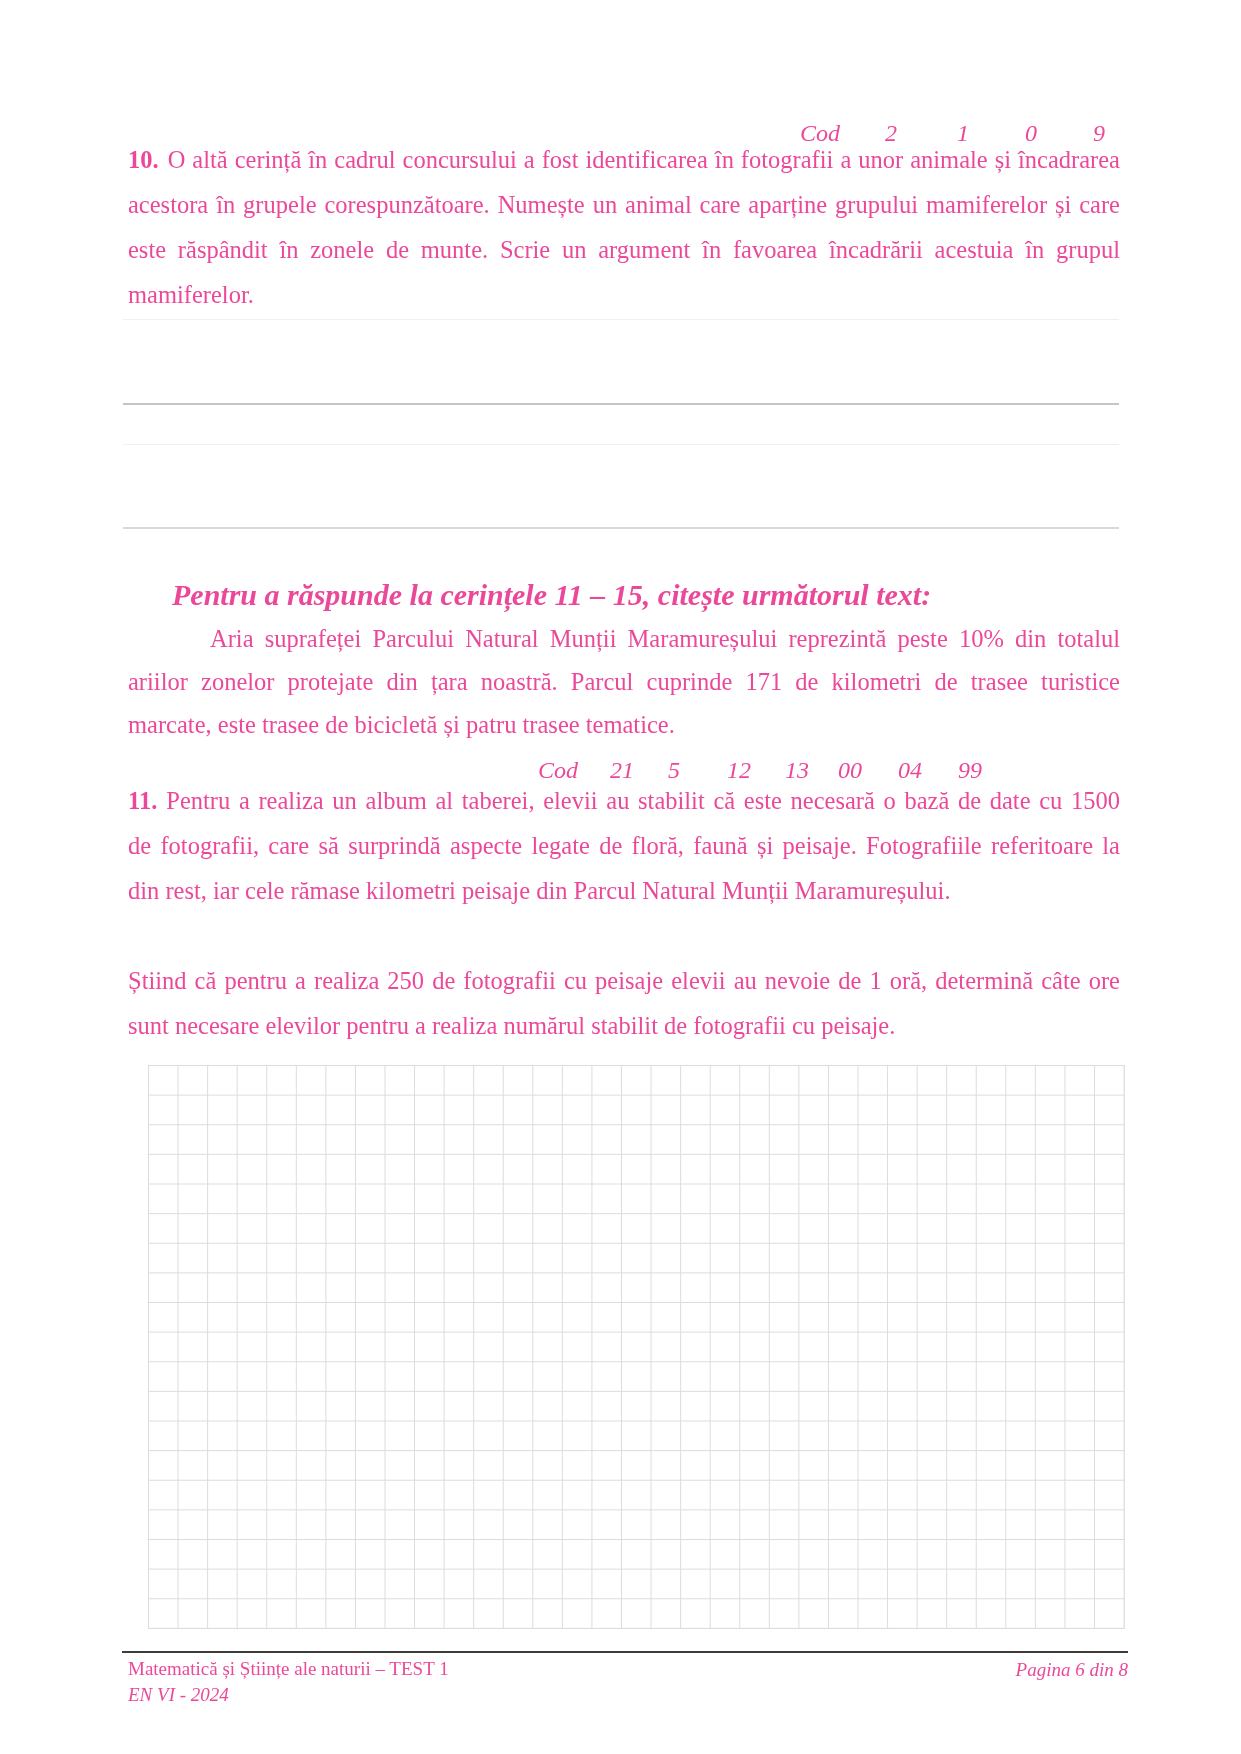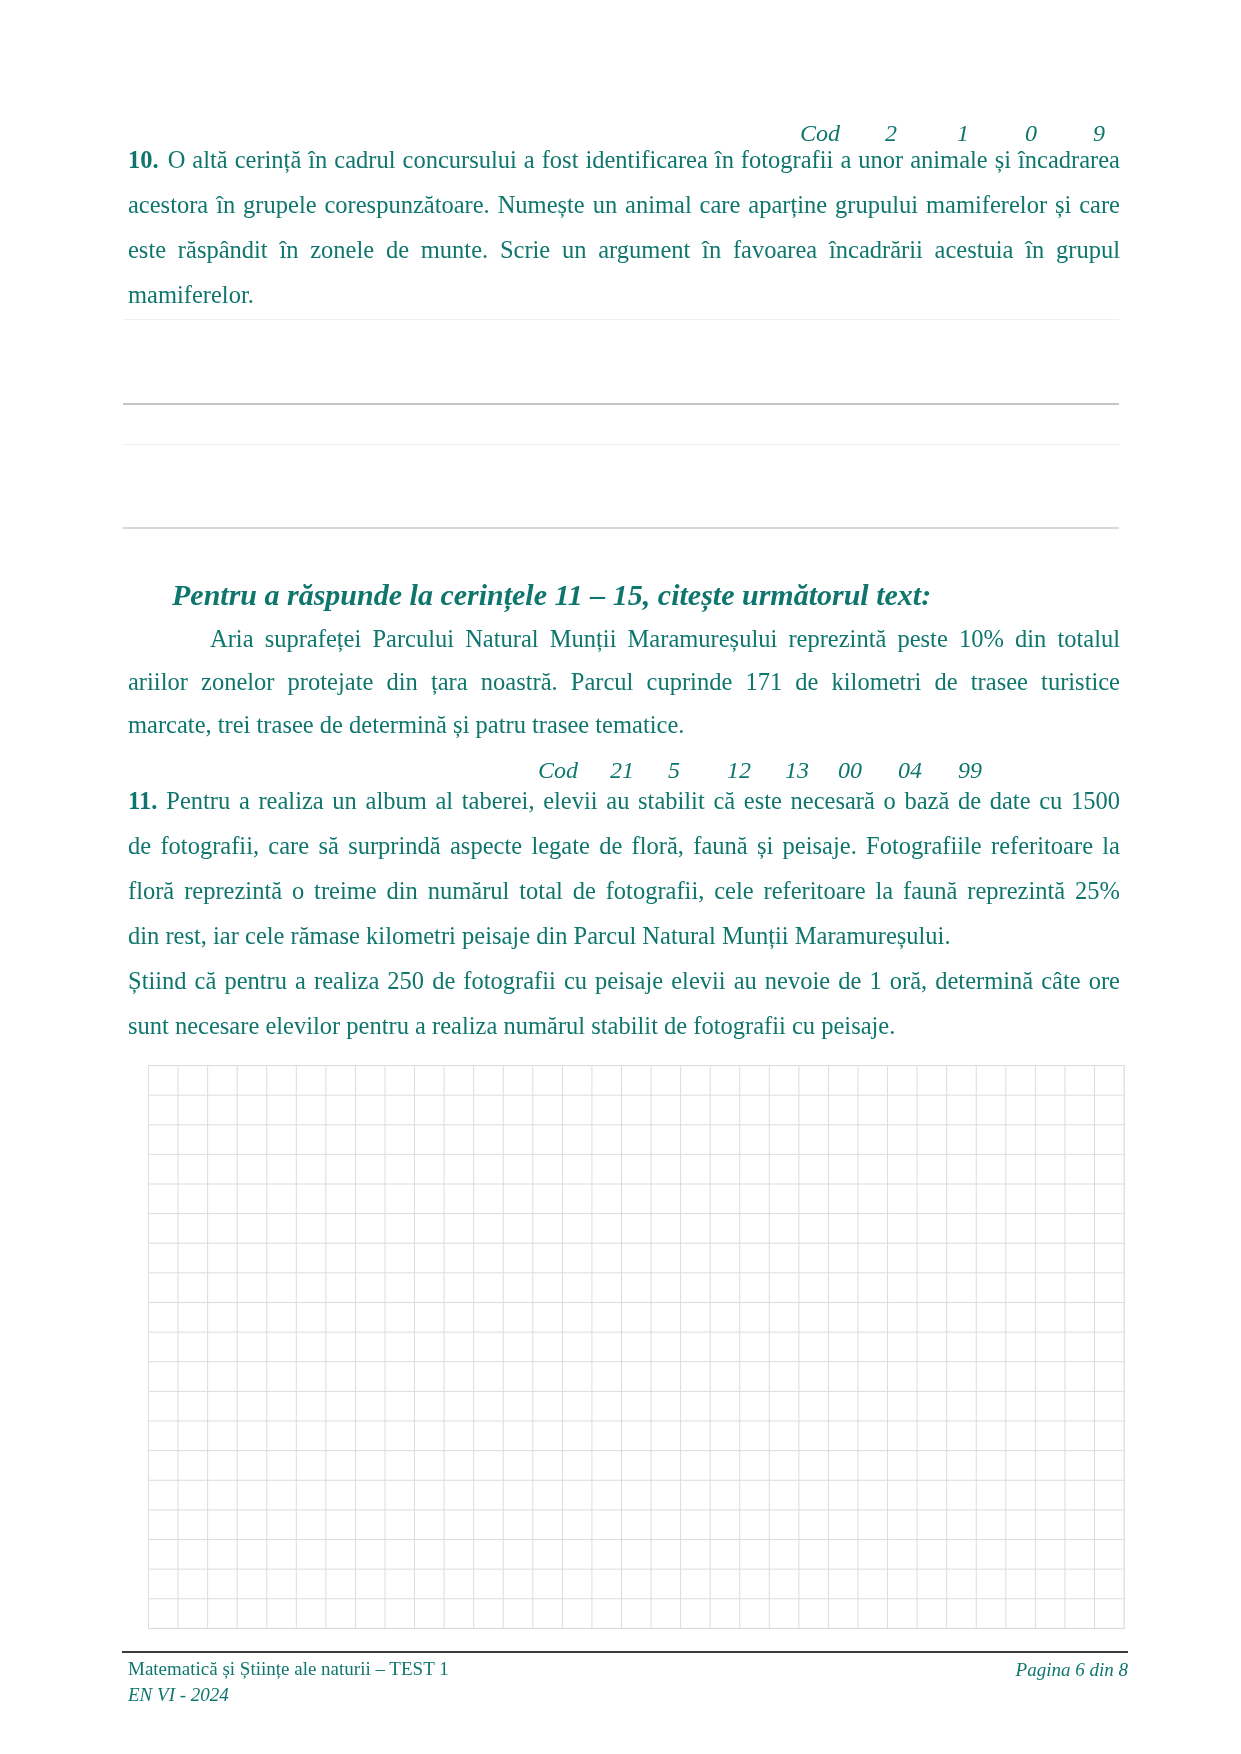--- a/index.html
+++ b/index.html
@@ -2,21 +2,21 @@
 <html><head>
 <meta charset="utf-8">
 <style>
   html,body{margin:0;padding:0;background:#ffffff;}
   .page{
     position:relative;
     width:1241px;
     height:1754px;
     background:#ffffff;
     font-family:"Liberation Serif","DejaVu Serif",serif;
-    color:#0f766e;
+    color:#ec4899;
     overflow:hidden;
   }
   
   .cod-row span{
     position:absolute;
     font-style:italic;
     font-size:24px;
     line-height:28px;
     white-space:nowrap;
   }
@@ -110,38 +110,37 @@
   <div class="rule r1"></div>
   <div class="rule r2"></div>
   <div class="rule r3"></div>
   <div class="rule r4"></div>
 
   <div class="section-heading">Pentru a răspunde la cerințele 11 – 15, citește următorul text:</div>
 
   <div class="para intro" style="top:617px;">
     <div class="jl indent">Aria suprafeței Parcului Natural Munții Maramureșului reprezintă peste 10% din totalul</div>
     <div class="jl">ariilor zonelor protejate din țara noastră. Parcul cuprinde 171 de kilometri de trasee turistice</div>
-    <div class="jl last">marcate, trei trasee de determină și patru trasee tematice.</div>
+    <div class="jl last">marcate, este trasee de bicicletă și patru trasee tematice.</div>
   </div>
 
   <div class="cod-row">
     <span style="left:538px;top:756px;">Cod</span>
     <span style="left:610px;top:756px;">21</span>
     <span style="left:668px;top:756px;">5</span>
     <span style="left:727px;top:756px;">12</span>
     <span style="left:785px;top:756px;">13</span>
     <span style="left:838px;top:756px;">00</span>
     <span style="left:898px;top:756px;">04</span>
     <span style="left:958px;top:756px;">99</span>
   </div>
 
   <div class="para q11" style="top:778px;">
     <div class="jl"><span class="qnum">11.</span><span>Pentru a realiza un album al taberei, elevii au stabilit că este necesară o bază de date cu 1500</span></div>
     <div class="jl">de fotografii, care să surprindă aspecte legate de floră, faună și peisaje. Fotografiile referitoare la</div>
-    <div class="jl">floră reprezintă o treime din numărul total de fotografii, cele referitoare la faună reprezintă 25%</div>
     <div class="jl last">din rest, iar cele rămase kilometri peisaje din Parcul Natural Munții Maramureșului.</div>
   </div>
 
   <div class="para q11" style="top:958px;">
     <div class="jl">Știind că pentru a realiza 250 de fotografii cu peisaje elevii au nevoie de 1 oră, determină câte ore</div>
     <div class="jl last">sunt necesare elevilor pentru a realiza numărul stabilit de fotografii cu peisaje.</div>
   </div>
 
   <div class="grid"></div>
 

